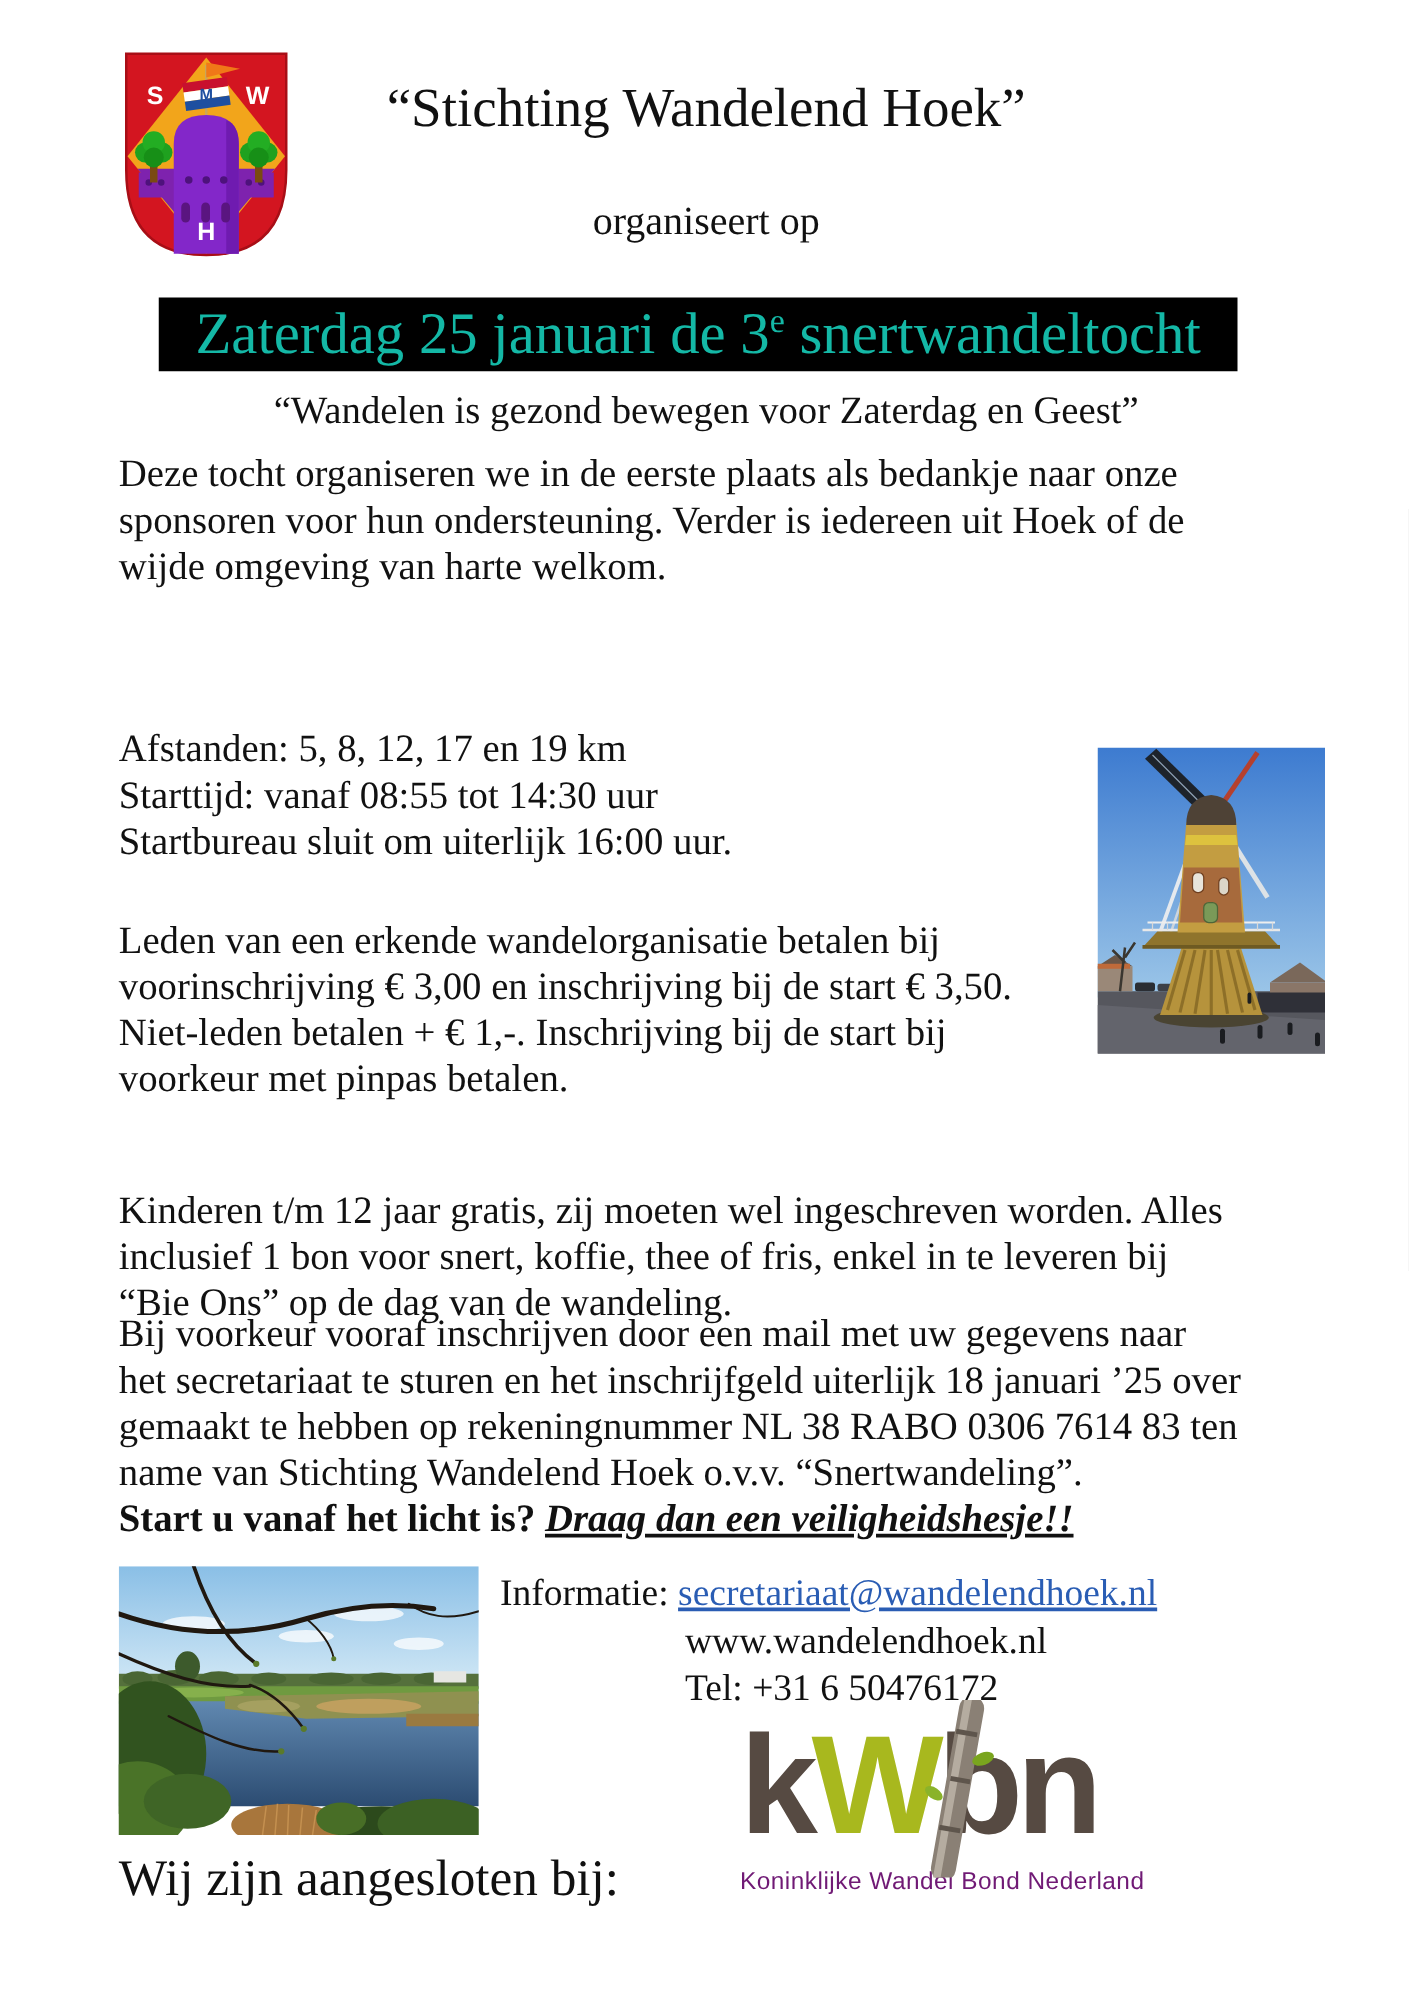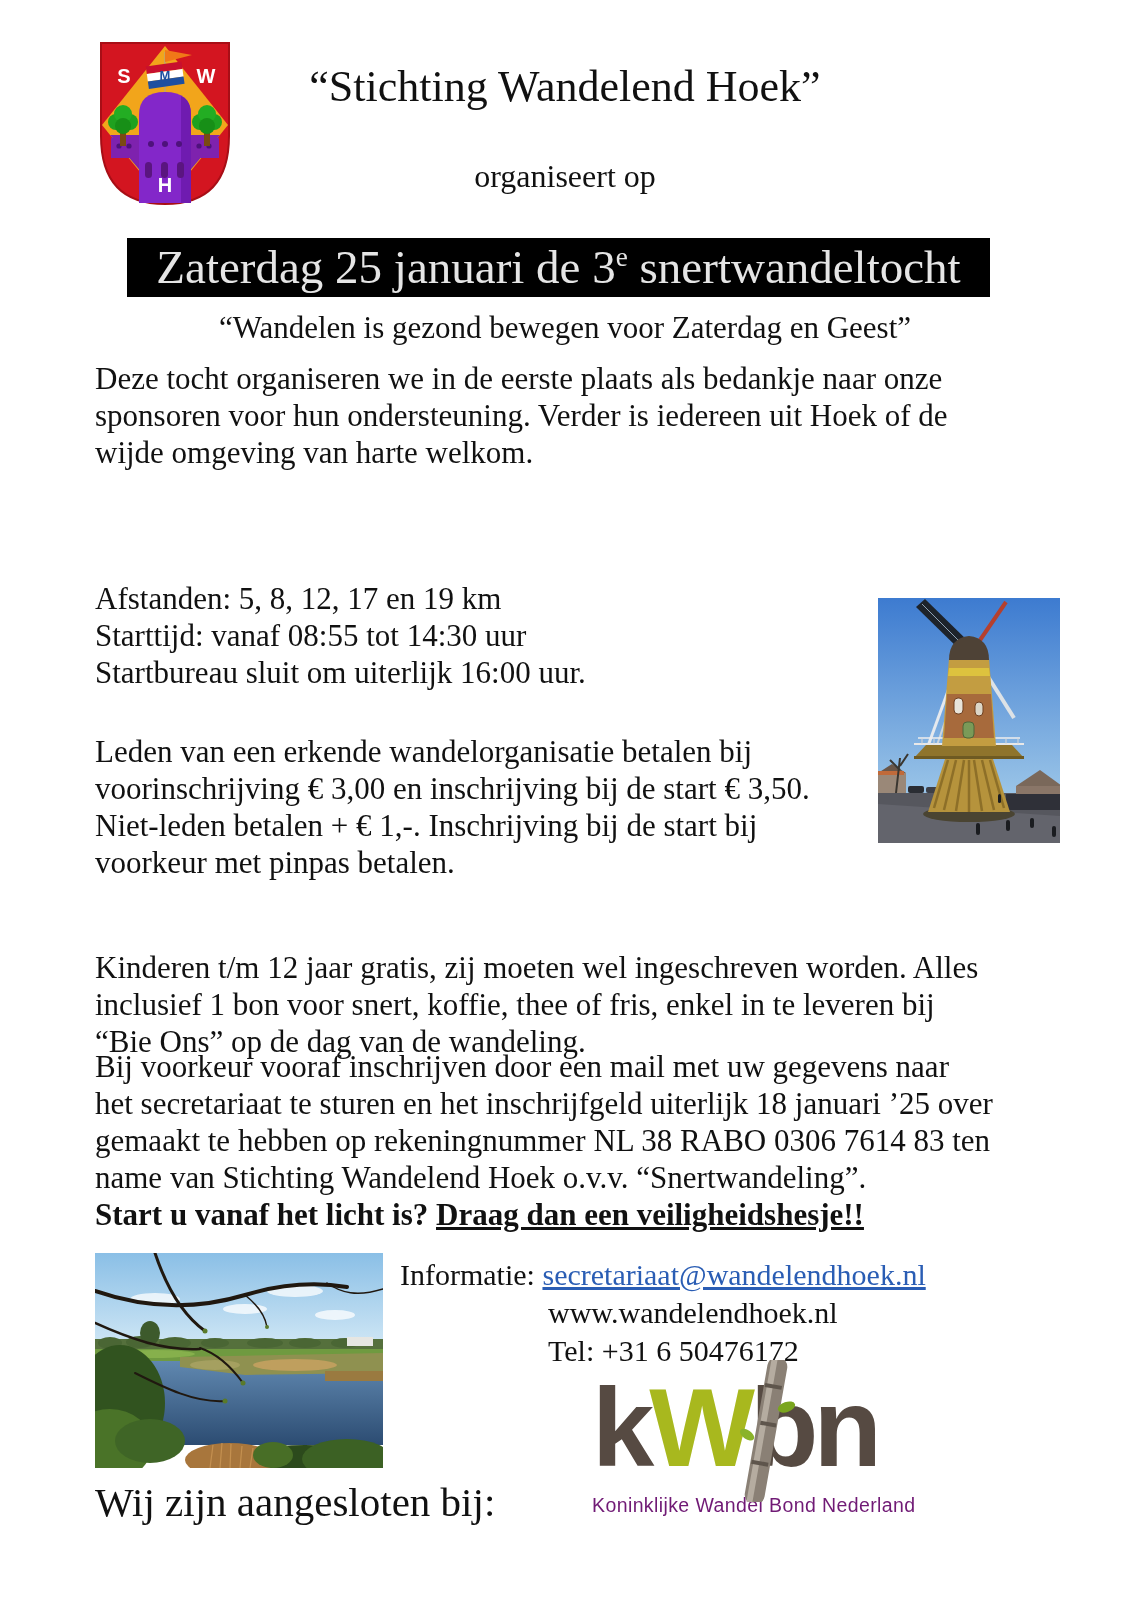--- a/index.html
+++ b/index.html
@@ -7,35 +7,35 @@
     position:relative;width:1127px;height:1600px;margin:0 auto;
     background:#ffffff;overflow:hidden;color:#111;
     font-family:"Liberation Serif", serif;
   }
   .abs{position:absolute;}
   .center-line{left:40px;width:1050px;text-align:center;}
   .page-title{top:62px;font-size:44px;line-height:1.15;}
   .org-line{top:158px;font-size:32px;line-height:1.15;}
   .banner{
     left:127px;top:238px;width:863px;height:59px;background:#000;
-    color:#e5e5e5;font-size:47px;line-height:59px;text-align:center;white-space:nowrap;
+    color:#14b8a6;font-size:47px;line-height:59px;text-align:center;white-space:nowrap;
   }
   .banner .sup{font-size:0.58em;vertical-align:super;line-height:0;}
   .subtitle{top:310px;font-size:31px;}
   .body-par{
     left:95px;width:950px;font-size:31px;line-height:37px;white-space:pre-line;
   }
   .p1{top:360px;}
   .startplaats{top:503px;}
   .afstanden{top:580px;}
   .leden{top:733px;width:780px;}
   .kinderen{top:949px;}
   .inschrijven{top:1048px;}
   .warning{top:1196px;font-weight:bold;white-space:normal;}
-  .warning .ul{text-decoration:underline;}
+  .warning .ul{text-decoration:underline;font-style:italic;}
   .contact{left:400px;top:1256px;font-size:30px;line-height:38px;}
   .contact .indent{margin-left:148px;}
   .email-link{color:#2a5db4;text-decoration:underline;cursor:pointer;}
   .windmill{left:878px;top:598px;width:182px;height:245px;}
   .lake{left:95px;top:1253px;width:288px;height:215px;}
   .shield{left:95px;top:40px;width:140px;height:167px;}
   .kwbn{left:592px;top:1372px;width:340px;font-family:"Liberation Sans",sans-serif;}
   .kwbn-word{position:relative;font-size:112px;font-weight:bold;line-height:1;letter-spacing:-5px;color:#564a42;white-space:nowrap;}
   .kwbn-word .w{color:#a8b81e;}
   .kwbn-branch{position:absolute;left:146px;top:-12px;width:58px;height:142px;}

